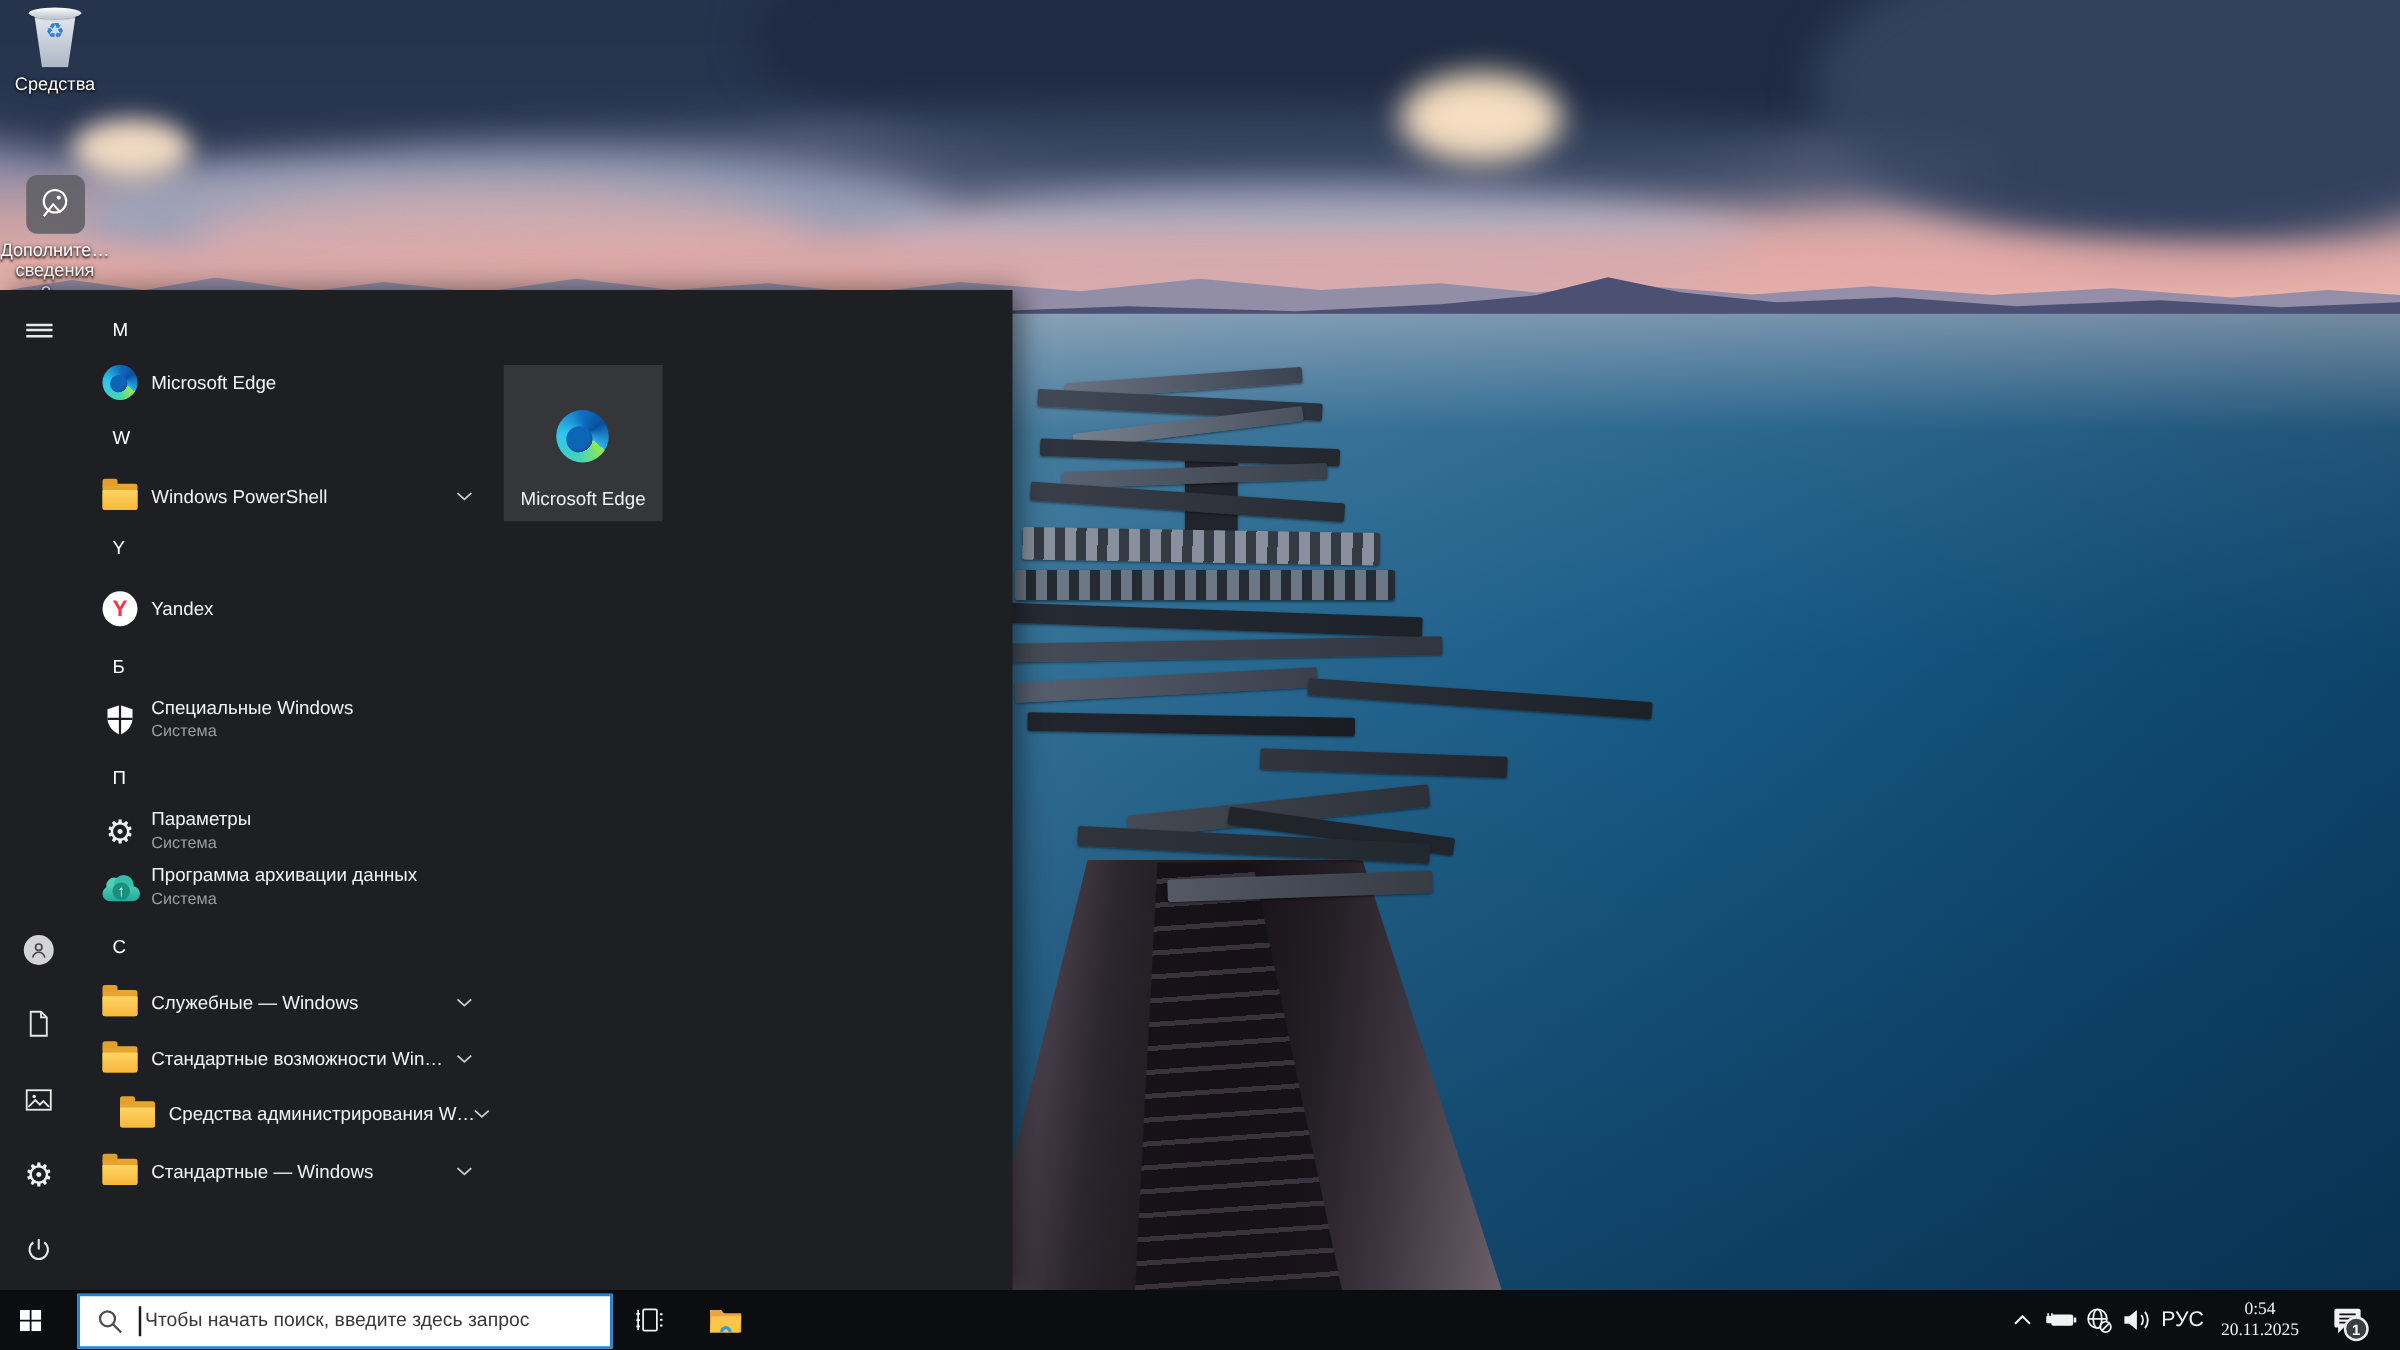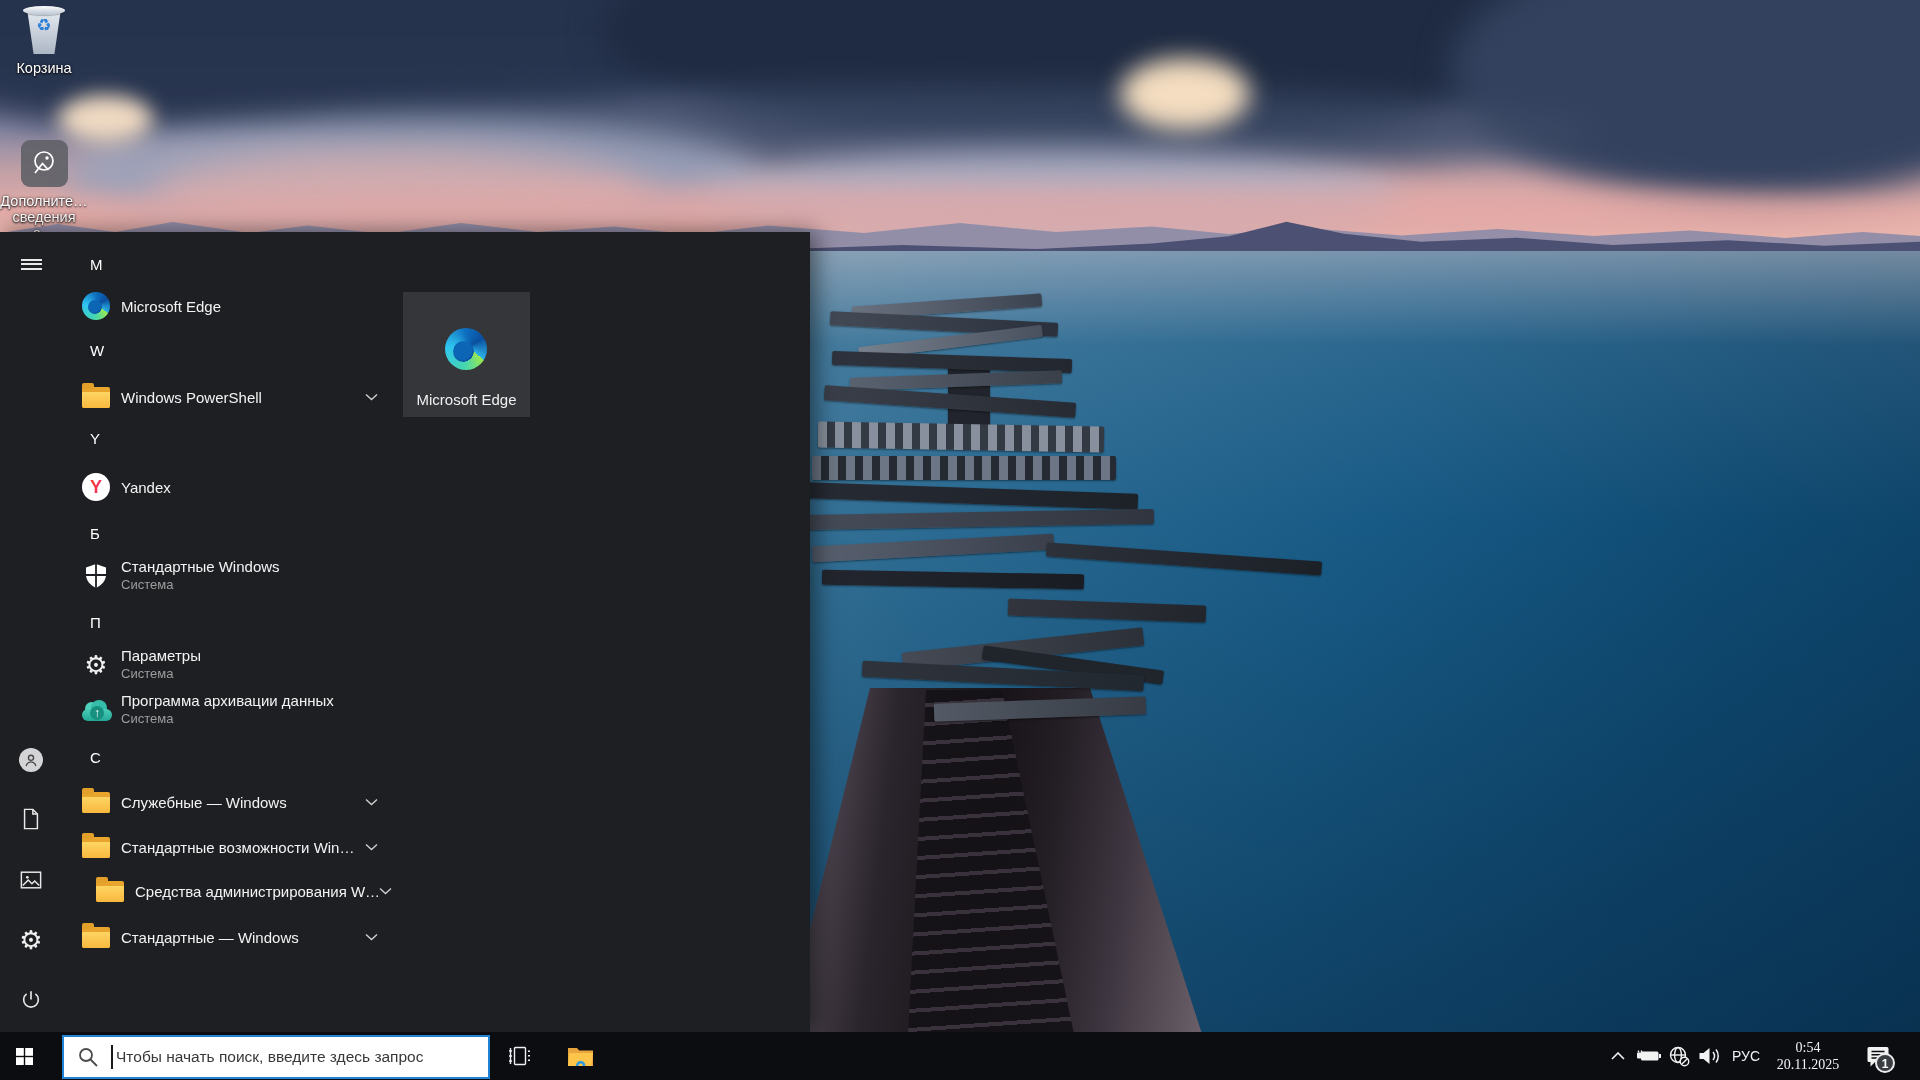--- a/index.html
+++ b/index.html
@@ -148,21 +148,21 @@
       <div class="plank" style="left:934px;top:700px;width:212px;height:18px;background:linear-gradient(90deg,#535a65,#363b44);transform:rotate(-2deg);"></div>
     </div>
   </div>
 
   <div class="desk-icon" style="left:0;top:6px;">
     <div class="bin-glyph">
       <div class="bin-body"></div>
       <div class="bin-rim"></div>
       <div class="bin-recycle">♻</div>
     </div>
-    <div>Корзина</div>
+    <div>Средства</div>
   </div>
 
   <div class="desk-icon" style="left:0;top:140px;">
     <div class="broken-img">
       <svg width="32" height="32" viewBox="0 0 32 32" fill="none" stroke="#fff" stroke-width="1.7">
         <circle cx="16" cy="13" r="9"></circle>
         <circle cx="19" cy="10" r="1.7" fill="#fff" stroke="none"></circle>
         <path d="M7 25 L14.5 15.5 L20.5 22"></path>
       </svg>
     </div>
@@ -245,21 +245,21 @@
     <div class="sec-letter" style="top:293px;">Б</div>
 
     <div class="app-row" style="top:322px;height:44px;">
       <span class="ic">
         <svg width="24" height="26" viewBox="0 0 24 26">
           <path fill="#fff" d="M12 1l10 3.4v7.2c0 6-4.2 10.6-10 13.4C6.2 22.2 2 17.6 2 11.6V4.4L12 1z"></path>
           <path stroke="#1e1f22" stroke-width="1.8" d="M12 1v24M2 12h20"></path>
         </svg>
       </span>
       <span class="two">
-        <div class="t">Стандартные Windows</div>
+        <div class="t">Специальные Windows</div>
         <div class="s">Система</div>
       </span>
     </div>
 
     <div class="sec-letter" style="top:382px;">П</div>
 
     <div class="app-row" style="top:411px;height:44px;">
       <span class="ic">
           <span class="gear-glyph">⚙</span>
         </span>
@@ -394,21 +394,21 @@
       </svg>
     </div>
 
     <div class="tray-item" style="left:1694px;width:32px;">
       <svg width="24" height="18" viewBox="0 0 24 18">
         <path d="M1.5 6v6h4l6 5V1l-6 5z" fill="#f2f2f2"></path>
         <path d="M15 5a6.5 6.5 0 0 1 0 8M18 2.5a10.5 10.5 0 0 1 0 13" fill="none" stroke="#f2f2f2" stroke-width="1.5"></path>
       </svg>
     </div>
 
-    <div class="tray-item" style="left:1726px;width:40px;font-size:14px;">
+    <div class="tray-item" style="left:1726px;width:40px;font-size:17px;">
       <span>РУС</span>
     </div>
 
     <div class="tray-item clock" style="left:1766px;width:84px;font-family:Liberation Serif, serif;">
       <div>0:54</div>
       <div>20.11.2025</div>
     </div>
 
     <div class="tray-item" style="left:1856px;width:44px;">
       <svg width="24" height="22" viewBox="0 0 24 22">

